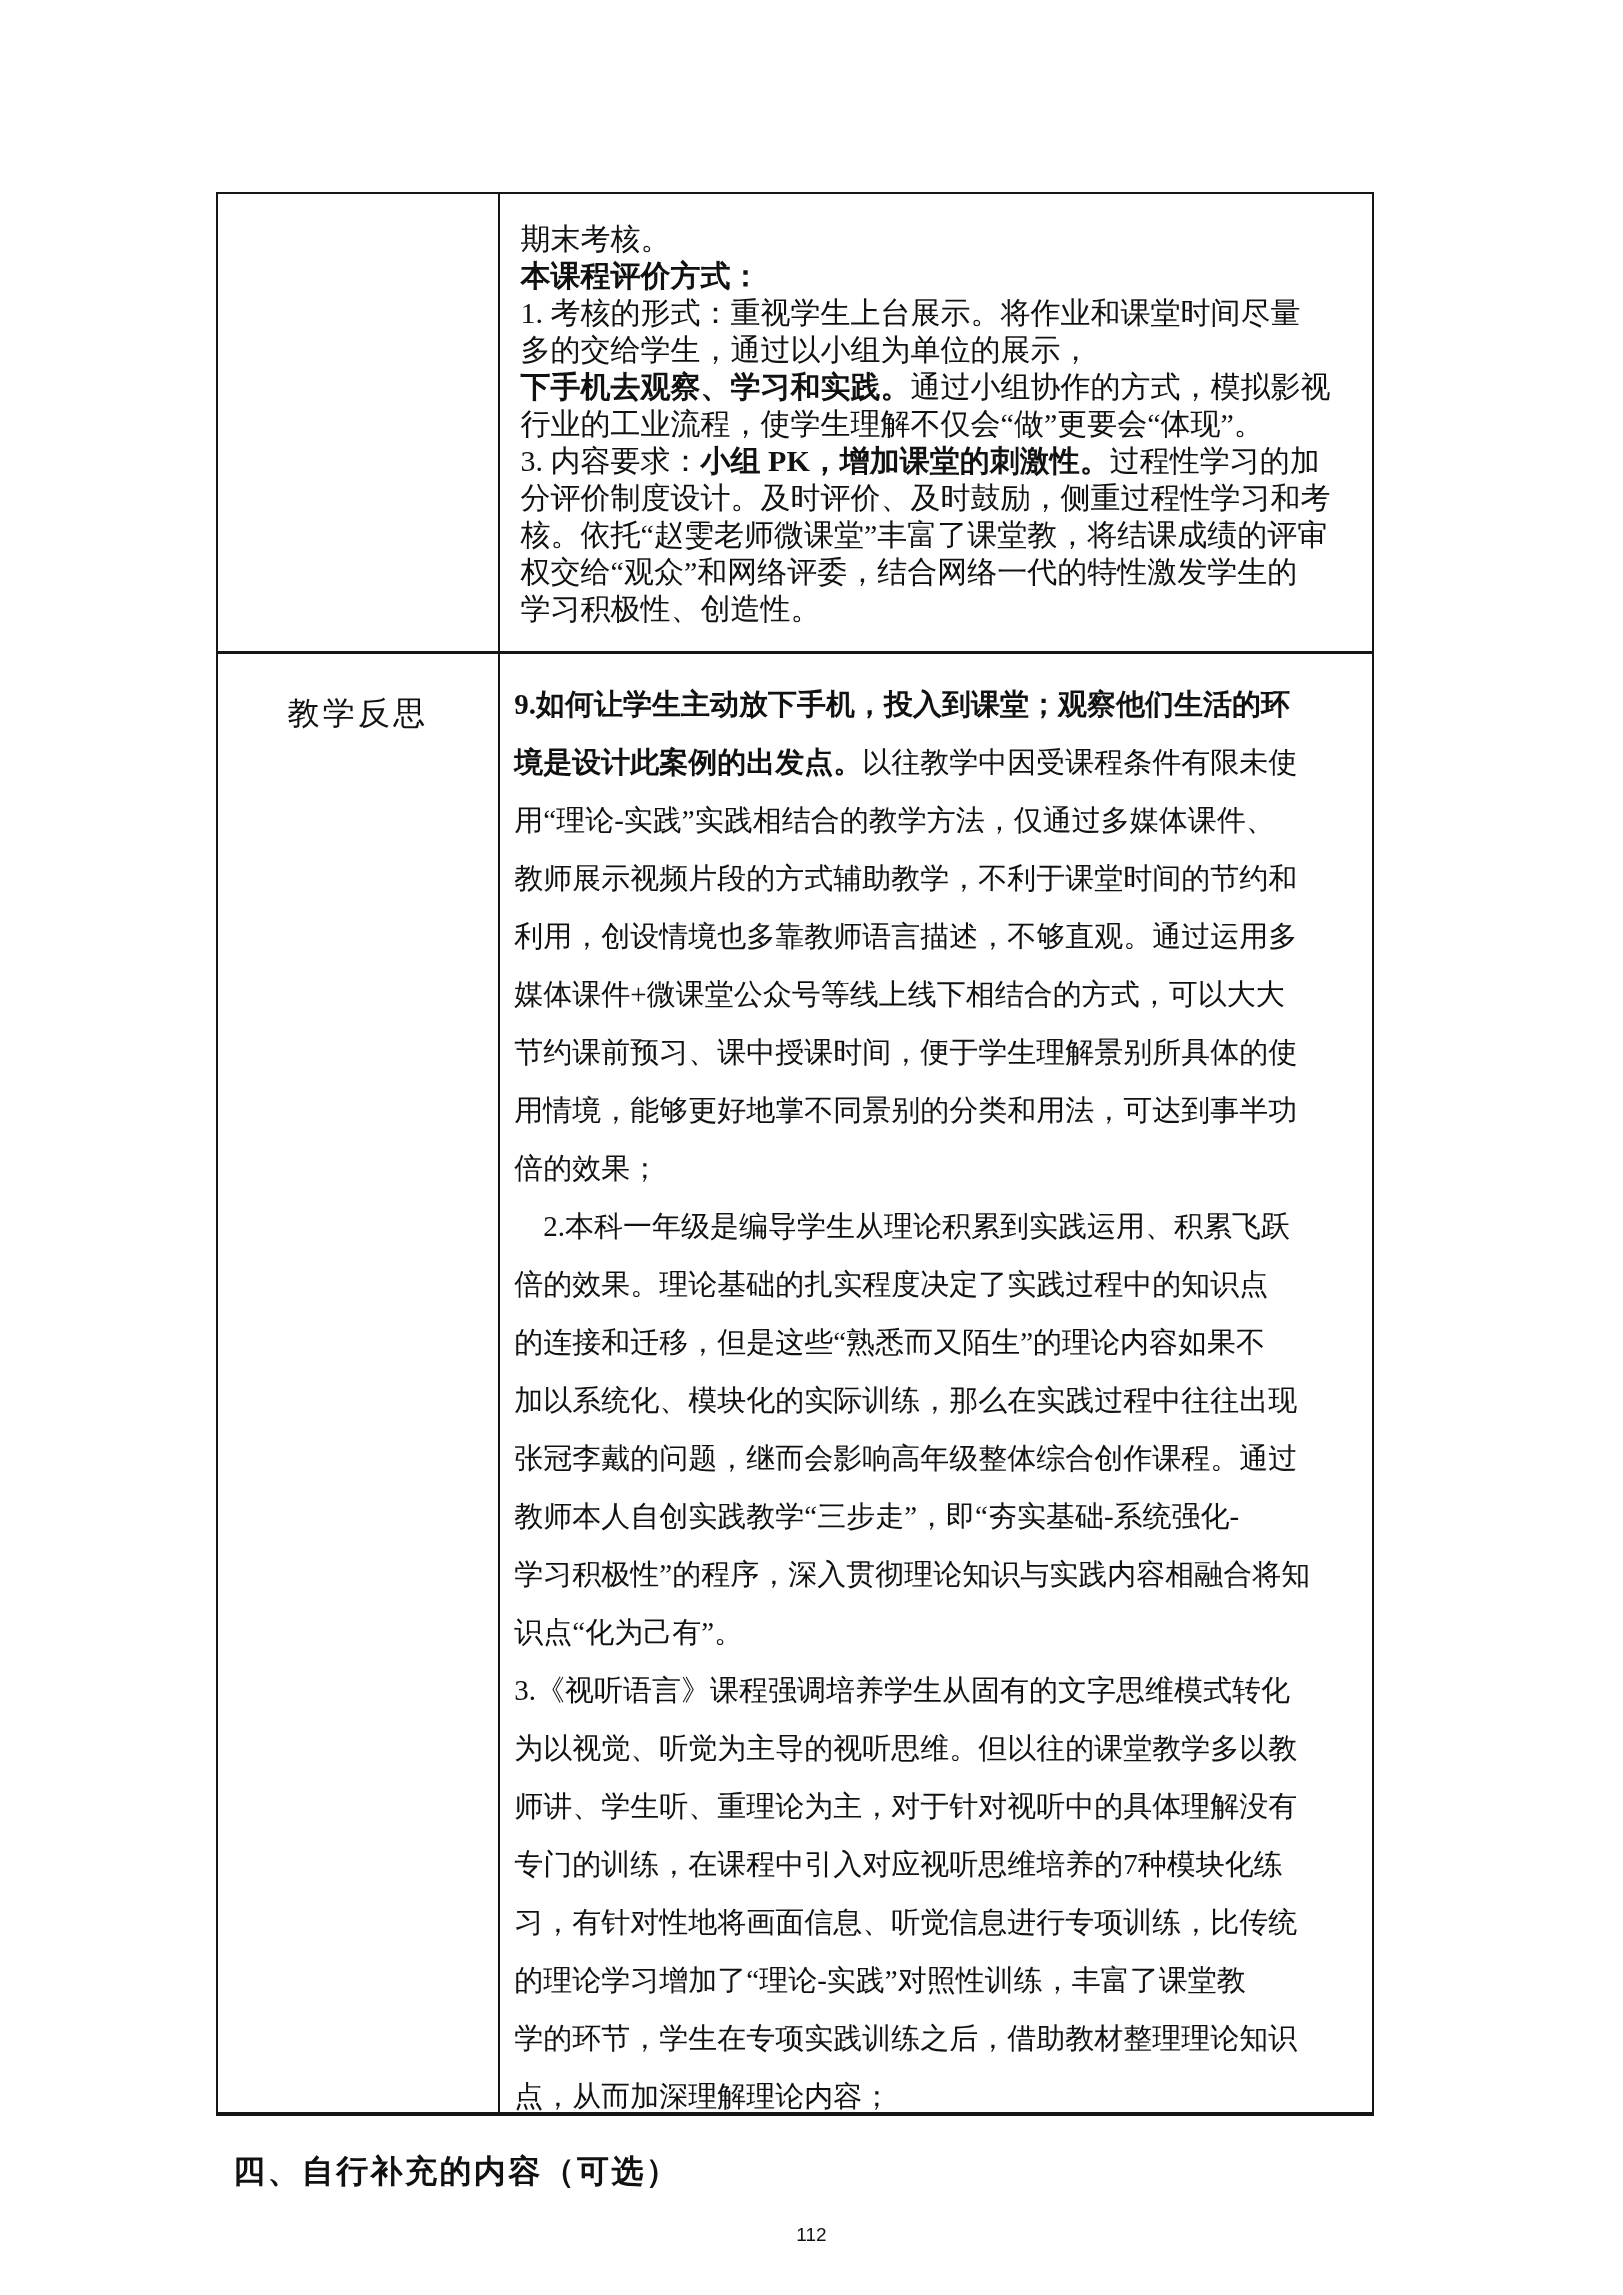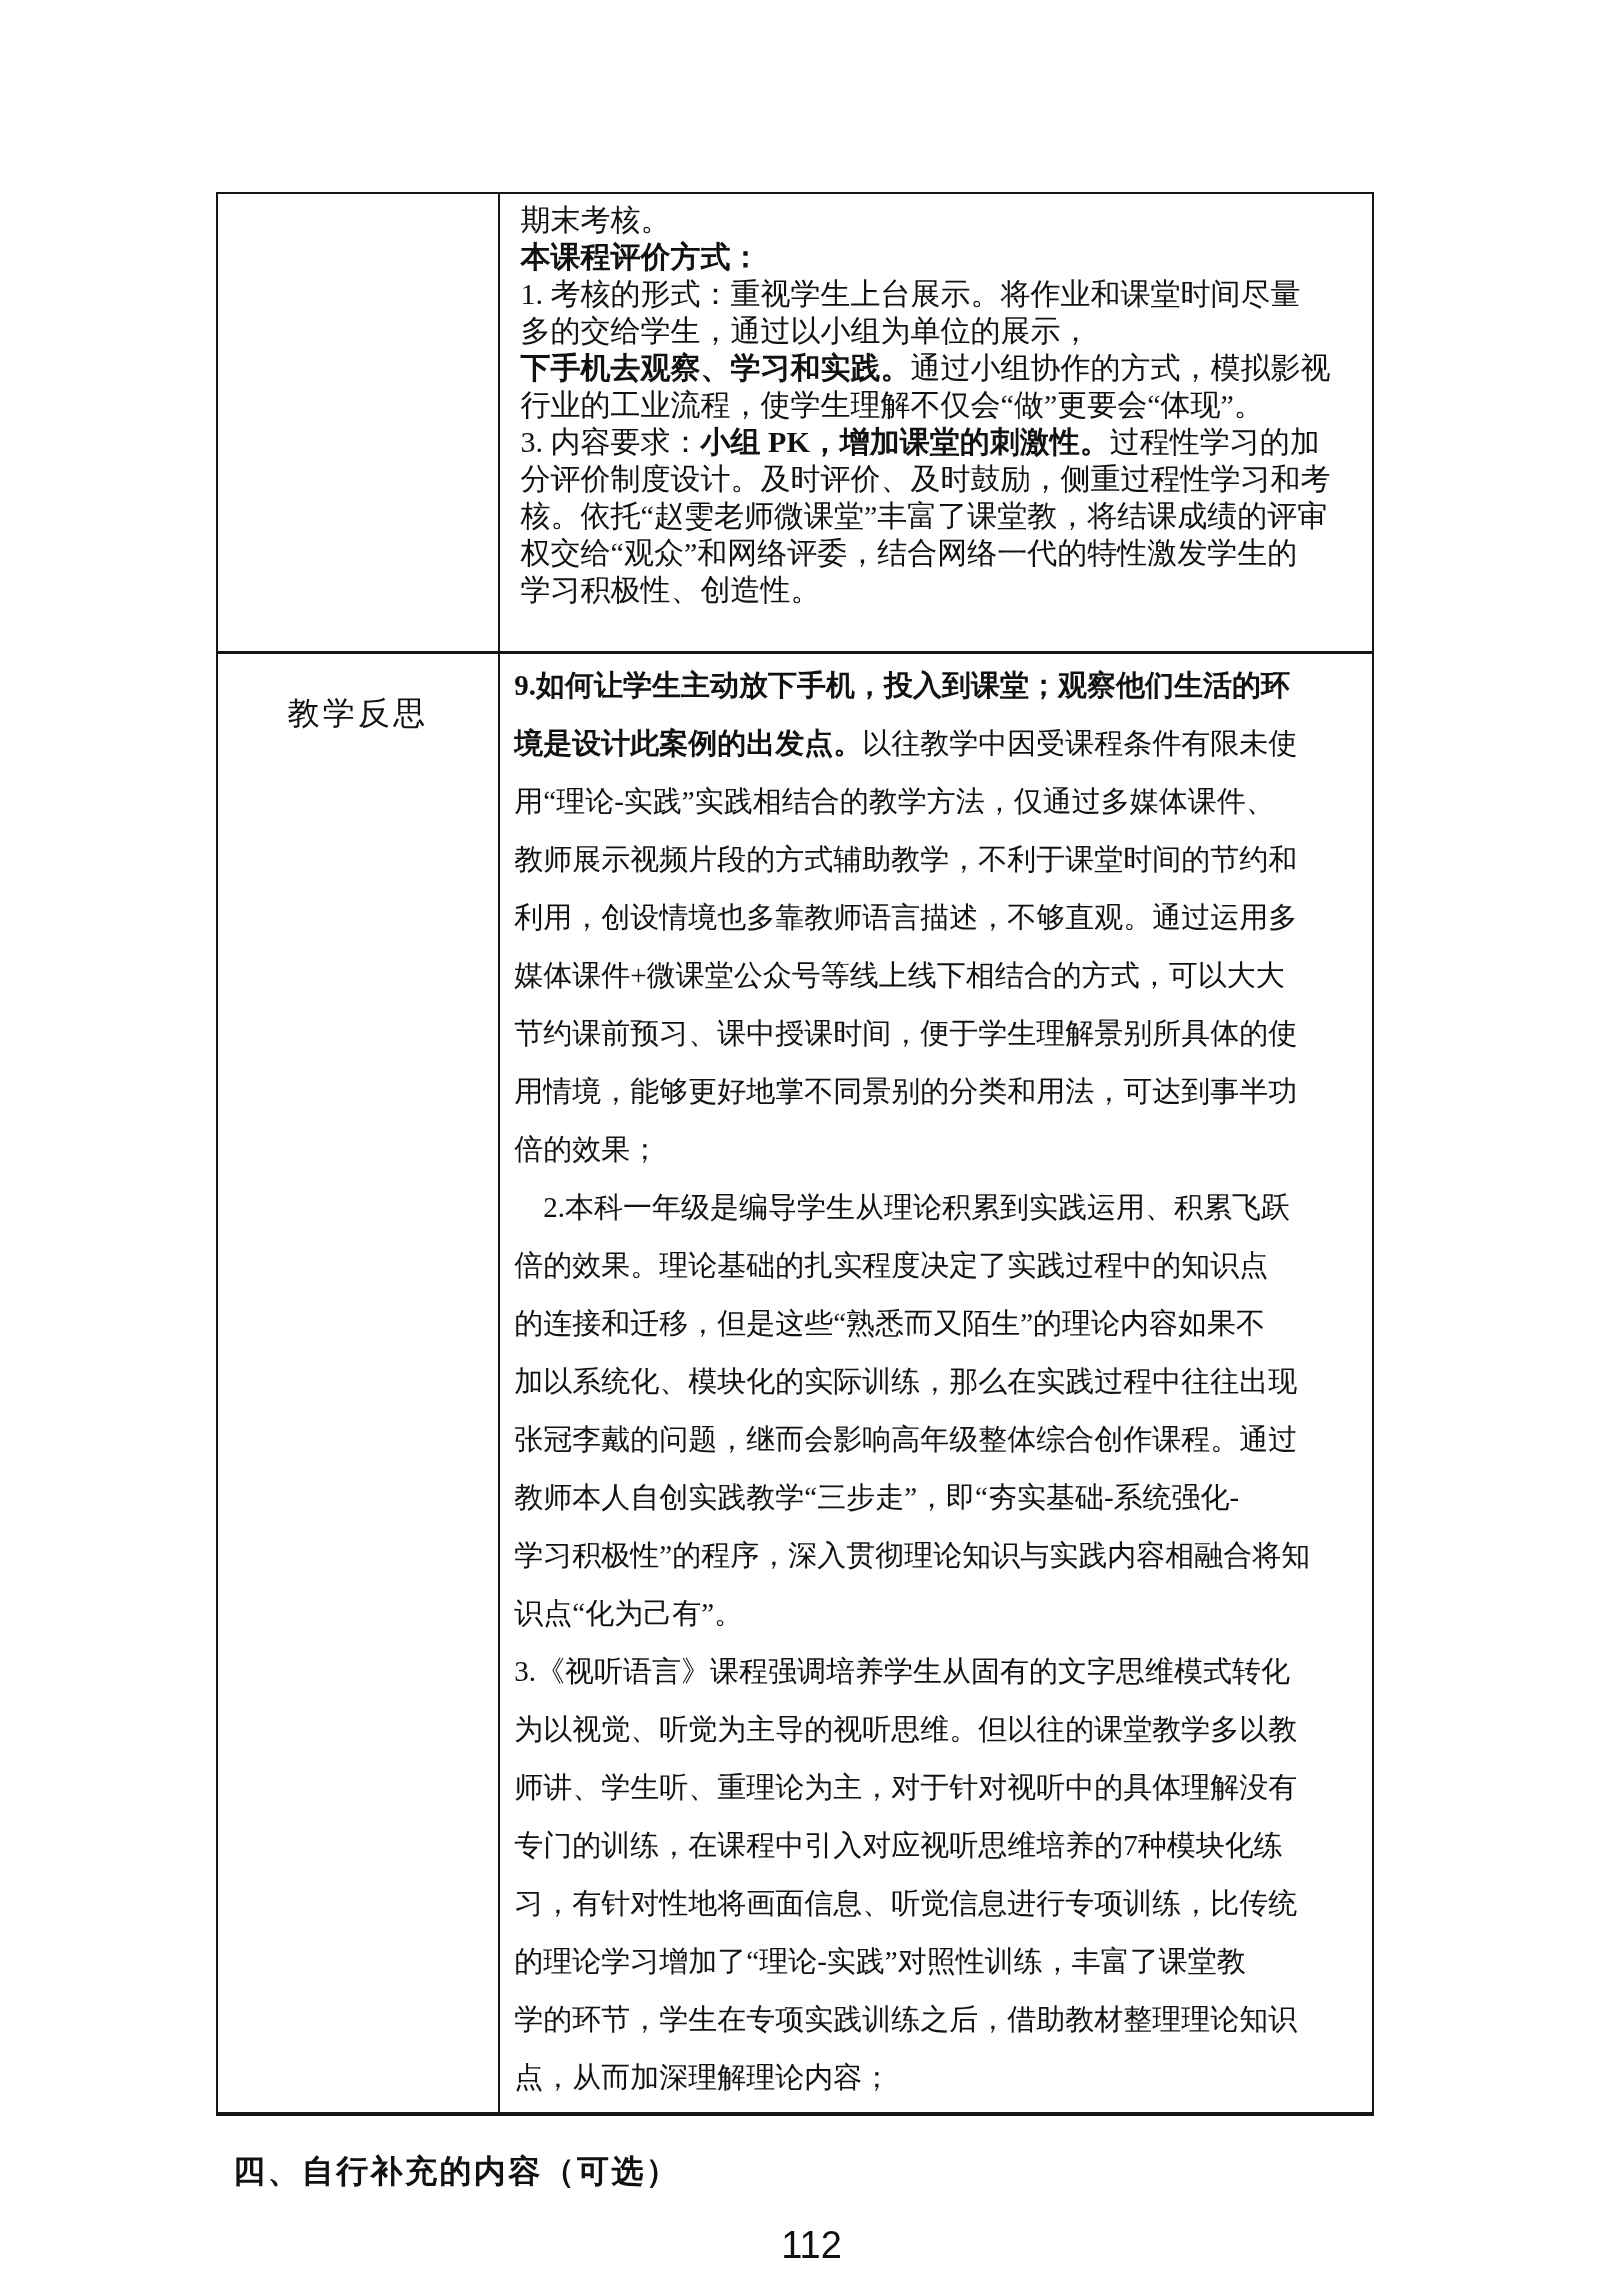--- a/index.html
+++ b/index.html
@@ -19,34 +19,34 @@
   .trow { display:flex; box-sizing:border-box; }
   .trow.r1 { height:460px; border-bottom:3.2px solid #161616; }
   .trow.r2 { height:1458px; }
 
   .cell { box-sizing:border-box; }
   .cell-label {
     width:282px; border-right:2.4px solid #161616;
     text-align:center; font-size:32px; letter-spacing:3.2px;
     padding-top:38px;
   }
-  .cell-content { flex:1; overflow:hidden; }
+  .cell-content { flex:1; overflow:hidden;margin-top:19px; }
   .r1 .cell-content { padding:7.1px 14.3px 0 20.6px; font-size:30px; line-height:37px; }
   .r2 .cell-content { padding:1.6px 11px 0 14.3px; font-size:29px; line-height:58px; }
 
   .line { white-space:nowrap; }
   .b { font-weight:bold; }
 
   .section-heading {
     position:absolute; left:233px; top:2150px;
     font-size:32px; font-weight:bold; letter-spacing:2.4px;
   }
   .page-number {
     position:absolute; left:0; top:2224px; width:100%;
-    text-align:center; font-size:38px;
+    text-align:center; font-size:19px;
     font-family:"Liberation Sans","DejaVu Sans",sans-serif;
   }
 </style>
 </head>
 <body>
 
 <div class="page">
 
   <div class="doc-table">
 

